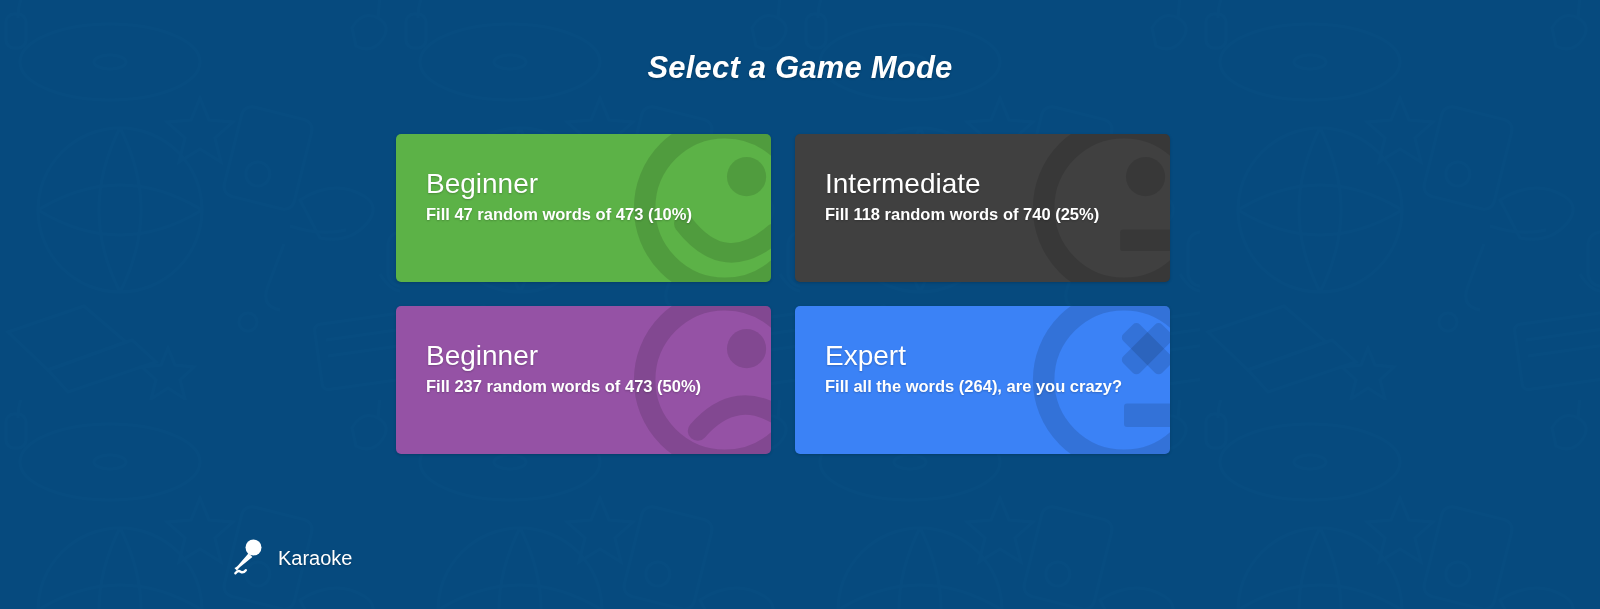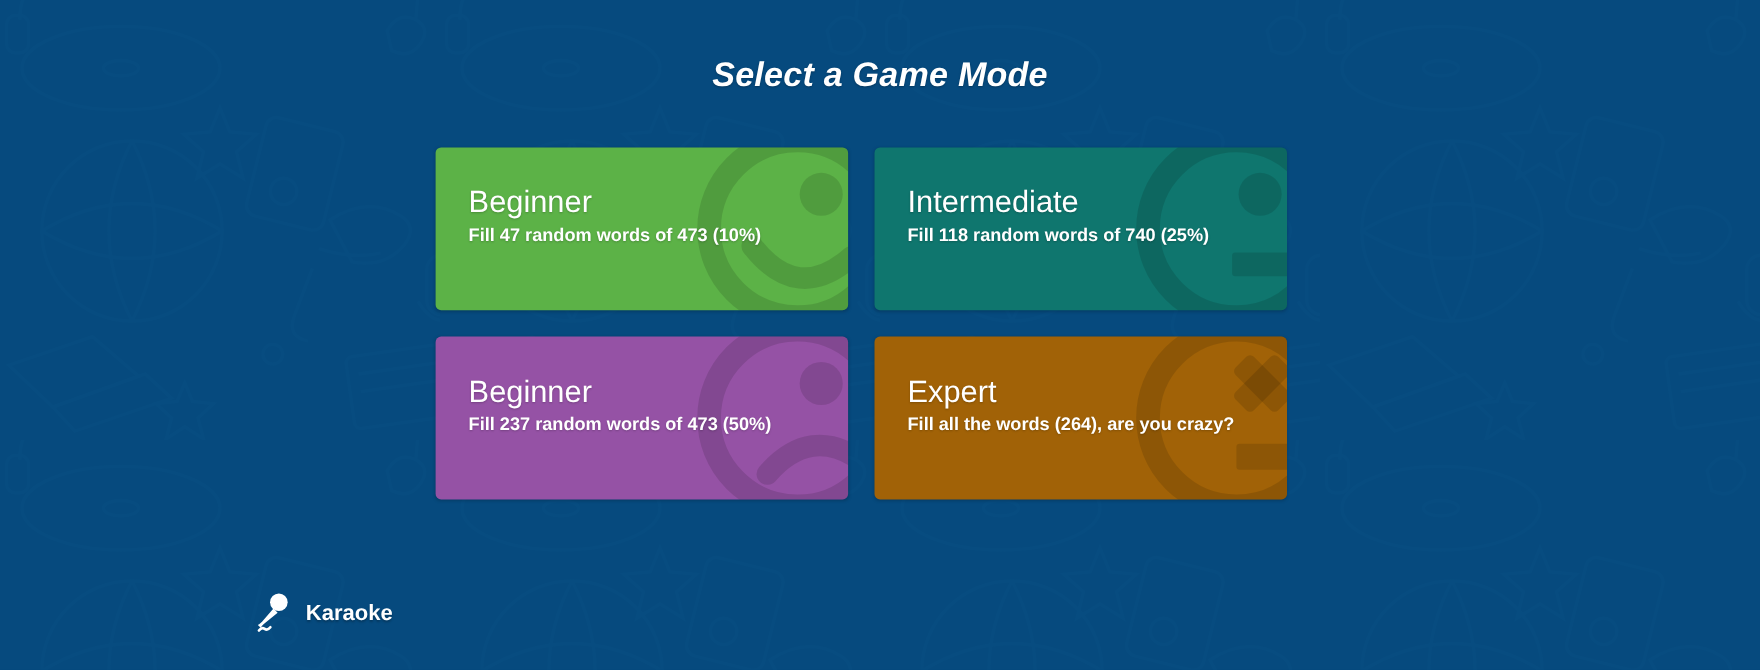--- a/index.html
+++ b/index.html
@@ -86,40 +86,40 @@
   .card-sub {
     margin-top: 7px;
     font-size: 16.5px;
     font-weight: bold;
     color: #ffffff;
     text-shadow: 0 1px 2px rgba(0,0,0,0.22);
   }
 
   
   .card-beginner      { background-color: #5cb247; }
-  .card-intermediate  { background-color: #0f766e; }
+  .card-intermediate  { background-color: #404040; }
   .card-advanced      { background-color: #9552a5; }
-  .card-expert        { background-color: #a16207; }
+  .card-expert        { background-color: #3b82f6; }
 
   
   .karaoke-item {
     position: absolute;
     left: 230px;
     top: 538px;
     display: flex;
     align-items: center;
     gap: 14px;
     cursor: pointer;
   }
 
   .karaoke-icon { width: 34px; height: 40px; display: block; }
 
   .karaoke-label {
     font-size: 20px;
-    font-weight: bold;
+    font-weight: normal;
     text-shadow: 0 1px 2px rgba(0,0,0,0.25);
   }
 </style>
 </head>
 <body>
 
 <svg id="bg-pattern" viewBox="0 0 1600 609" preserveAspectRatio="xMidYMid slice" aria-hidden="true">
   <defs>
     <pattern id="doodles" x="0" y="0" width="400" height="400" patternUnits="userSpaceOnUse">
       <g fill="none" stroke="#0c5párt" stroke-width="3"></g>

